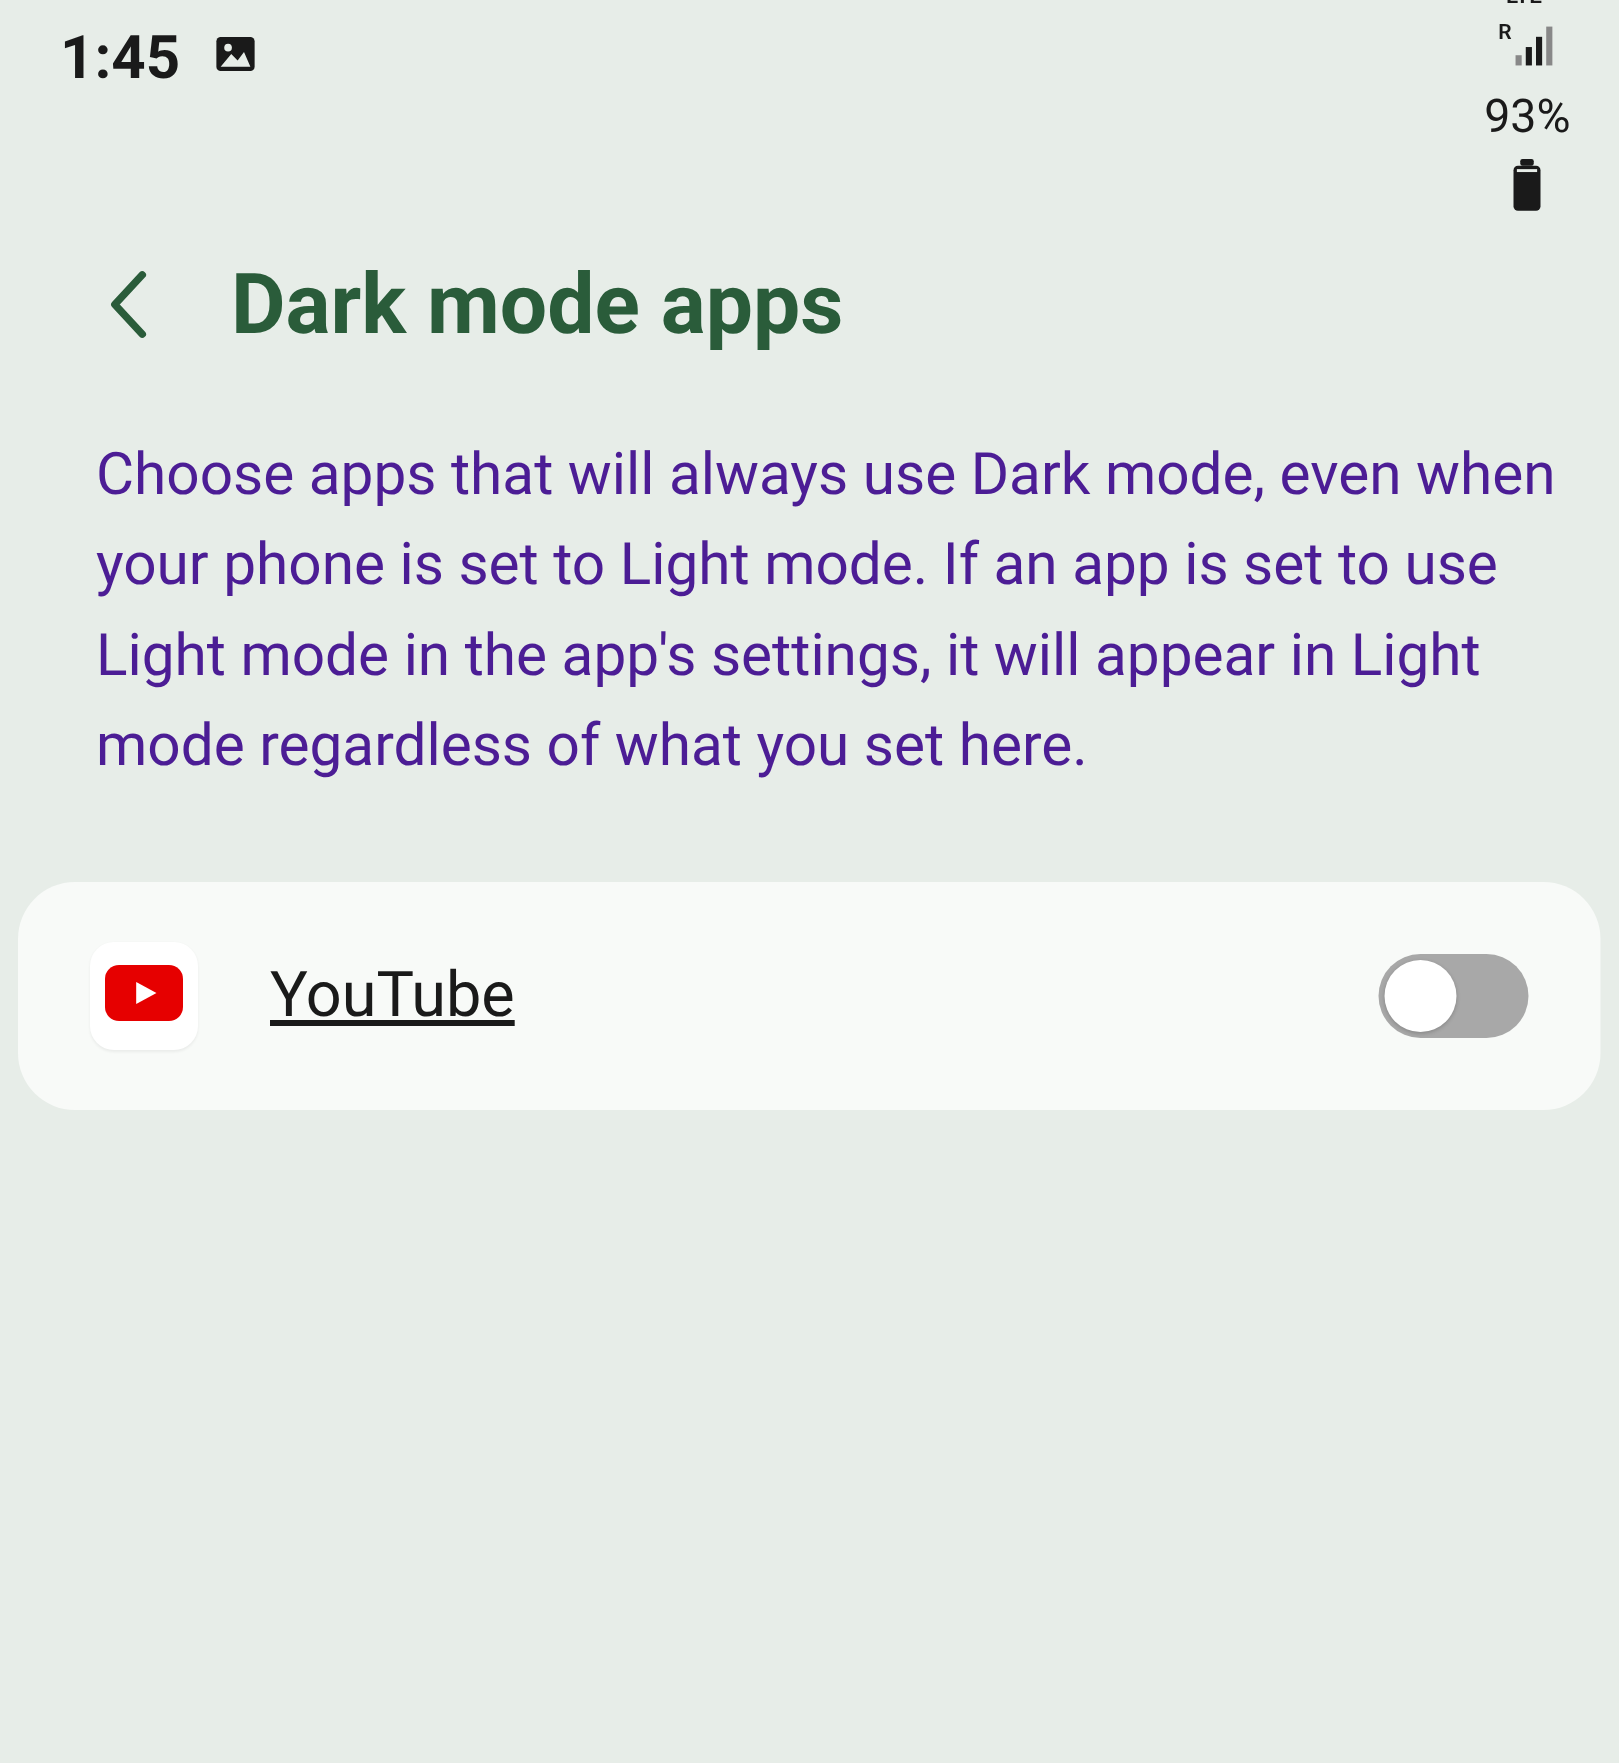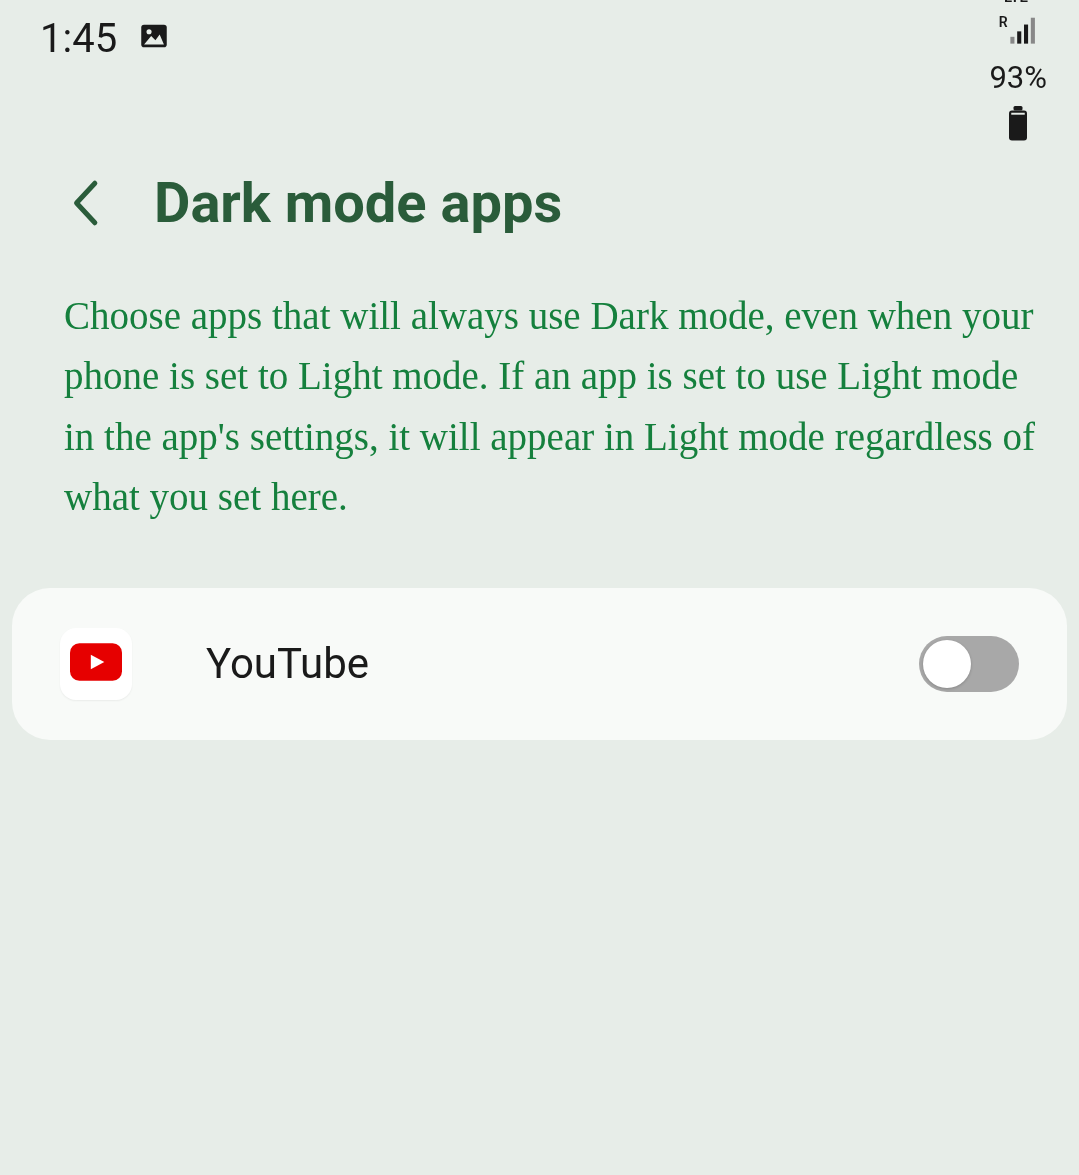--- a/index.html
+++ b/index.html
@@ -22,21 +22,21 @@
       padding: 18px 32px 12px 40px;
       height: 70px;
     }
     .status-left {
       display: flex;
       align-items: center;
       gap: 20px;
     }
     .status-time {
       font-size: 40px;
-      font-weight: 400;
+      font-weight: 700;
       color: #1a1a1a;
     }
     .status-right {
       display: flex;
       align-items: center;
       gap: 10px;
       flex-direction: column;
     }
     .battery-text {
       font-size: 31px;
@@ -66,32 +66,32 @@
     }
     .page-title {
       font-size: 56px;
       font-weight: 700;
       color: #2a5c3a;
     }
     .description {
       padding: 20px 27px 50px 64px;
       font-size: 39px;
       line-height: 1.55;
-      color: #15803d;
+      color: #4c1d95;
       font-weight: 400;
-      font-family: Liberation Serif, serif;
     }
     .app-card {
       margin: 10px 12px;
       background: #f8faf8;
       border-radius: 38px;
       padding: 40px 48px;
       display: flex;
       align-items: center;
-      gap: 74px;
+      gap: 48px;
+      text-decoration: underline;
     }
     .app-icon-wrap {
       width: 72px;
       height: 72px;
       background: #ffffff;
       border-radius: 16px;
       display: flex;
       align-items: center;
       justify-content: center;
       box-shadow: 0 1px 2px rgba(0,0,0,0.06);

